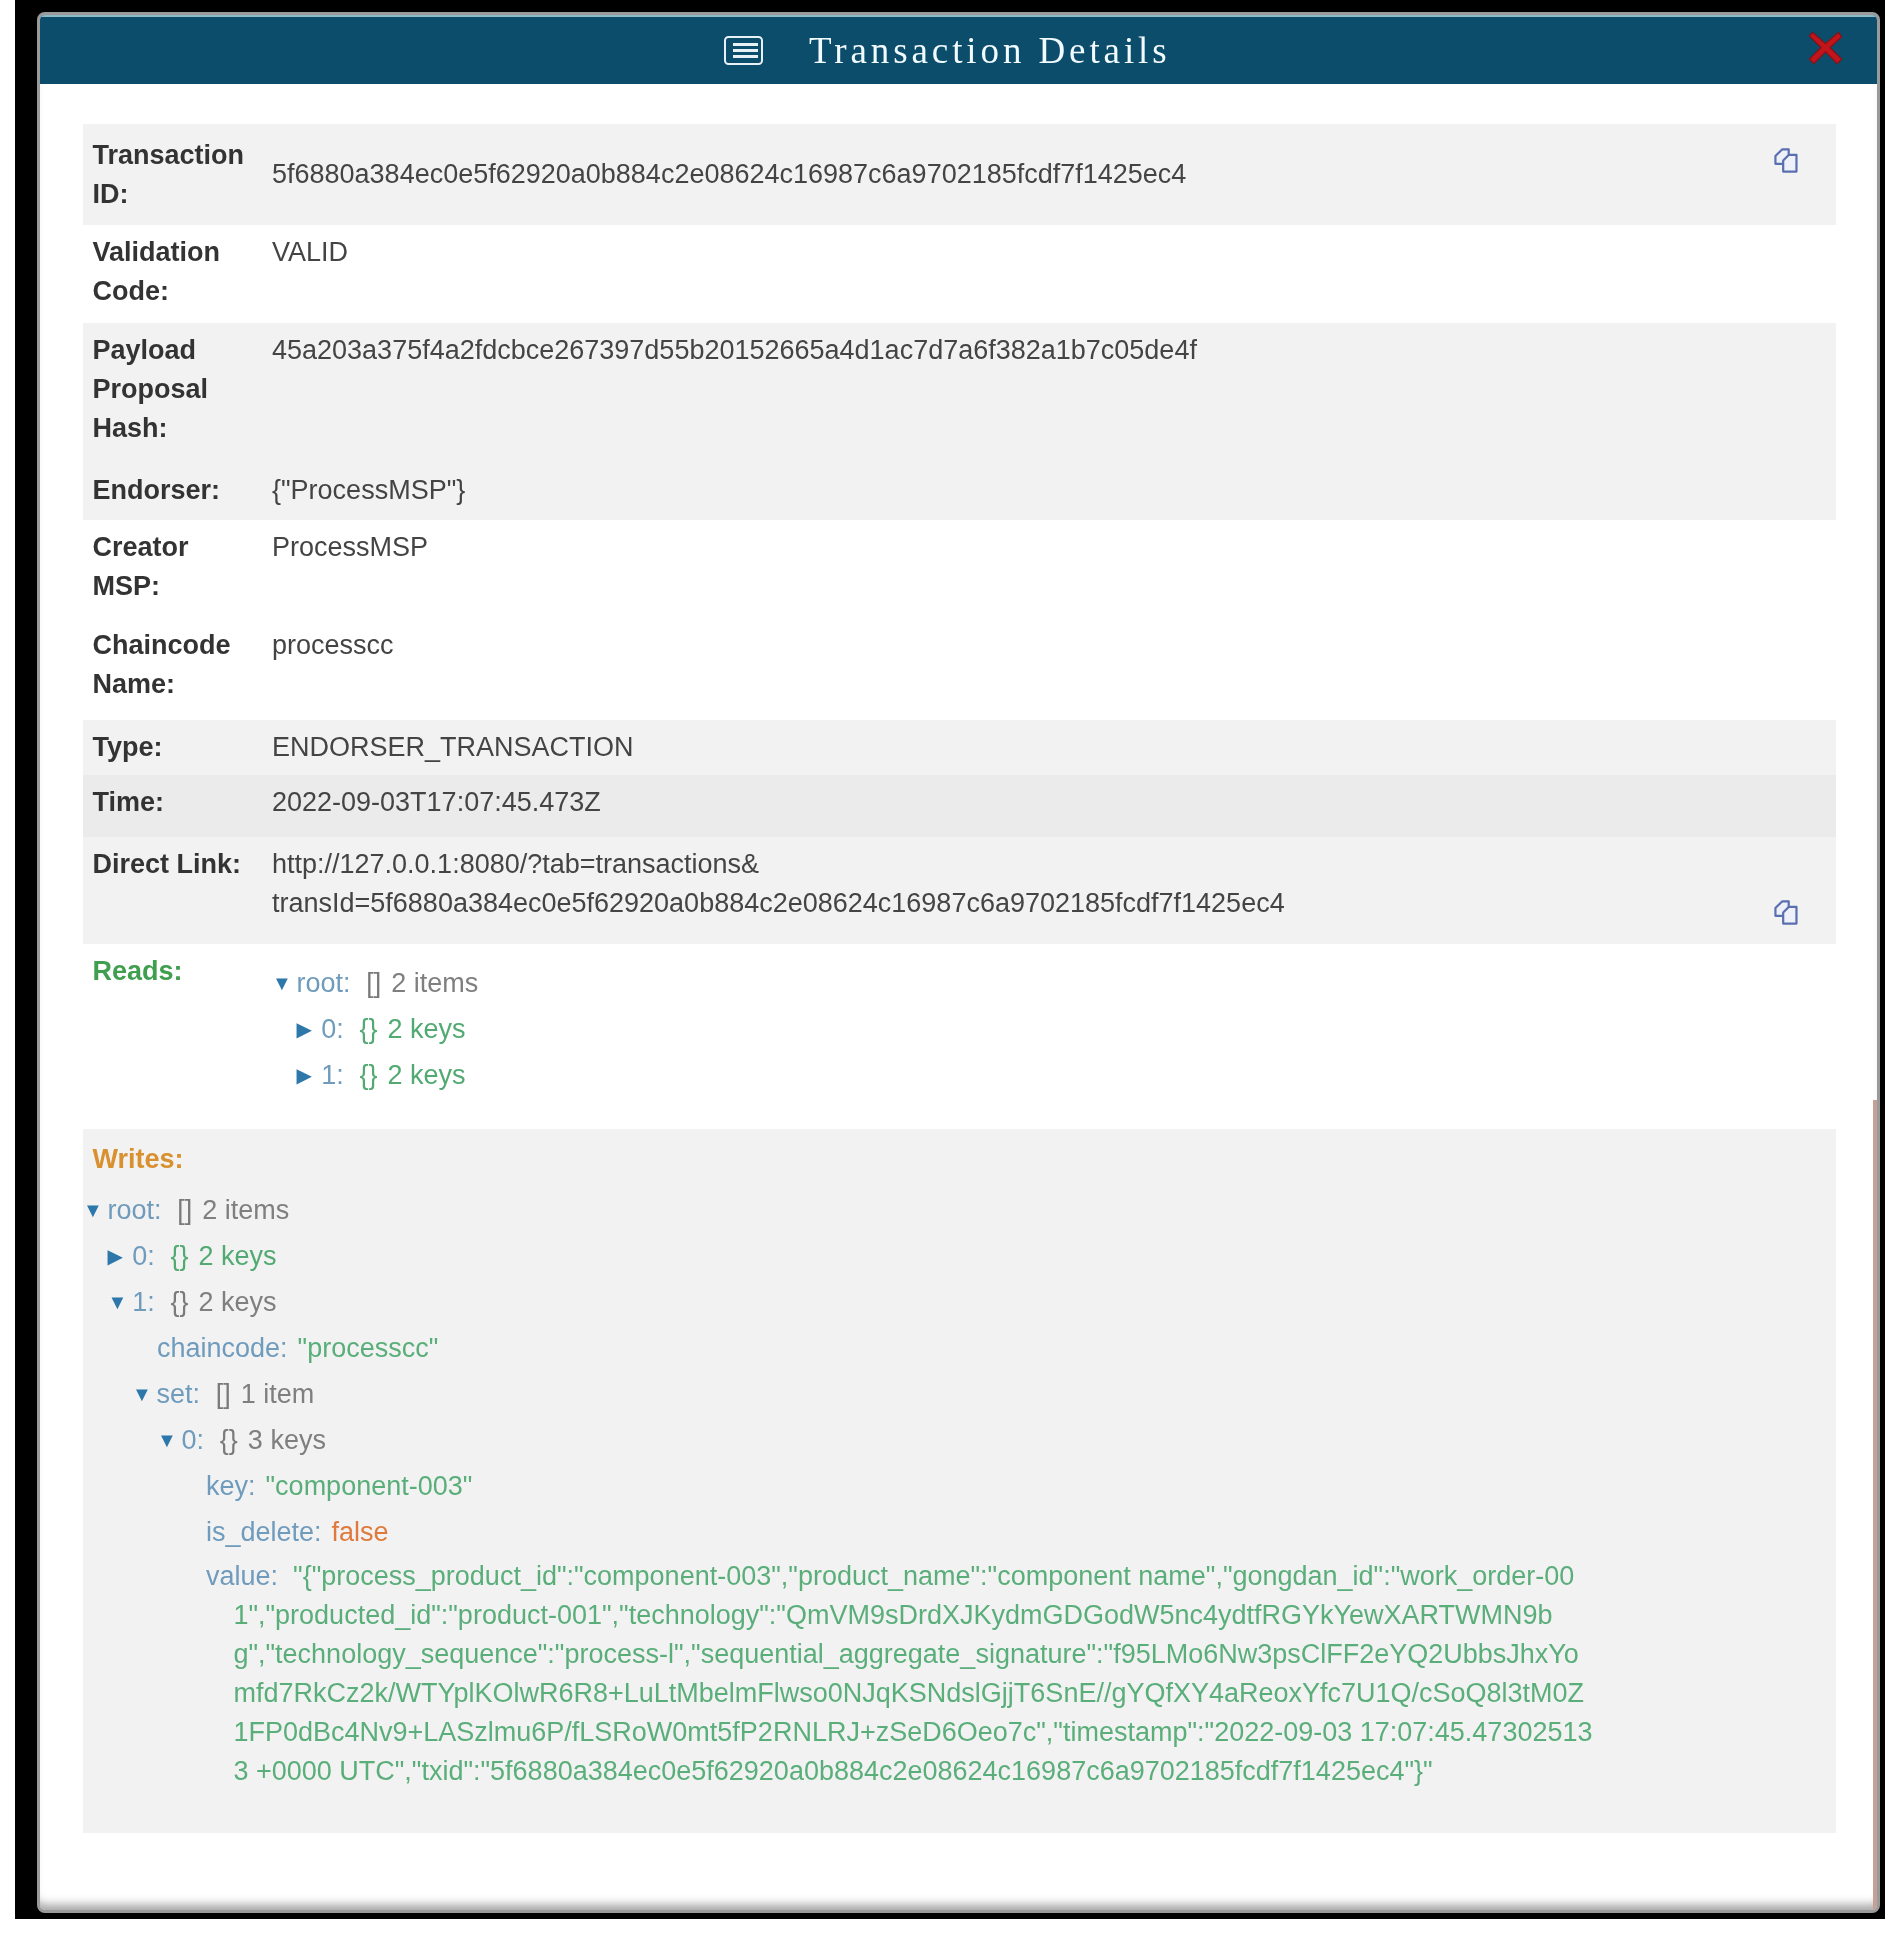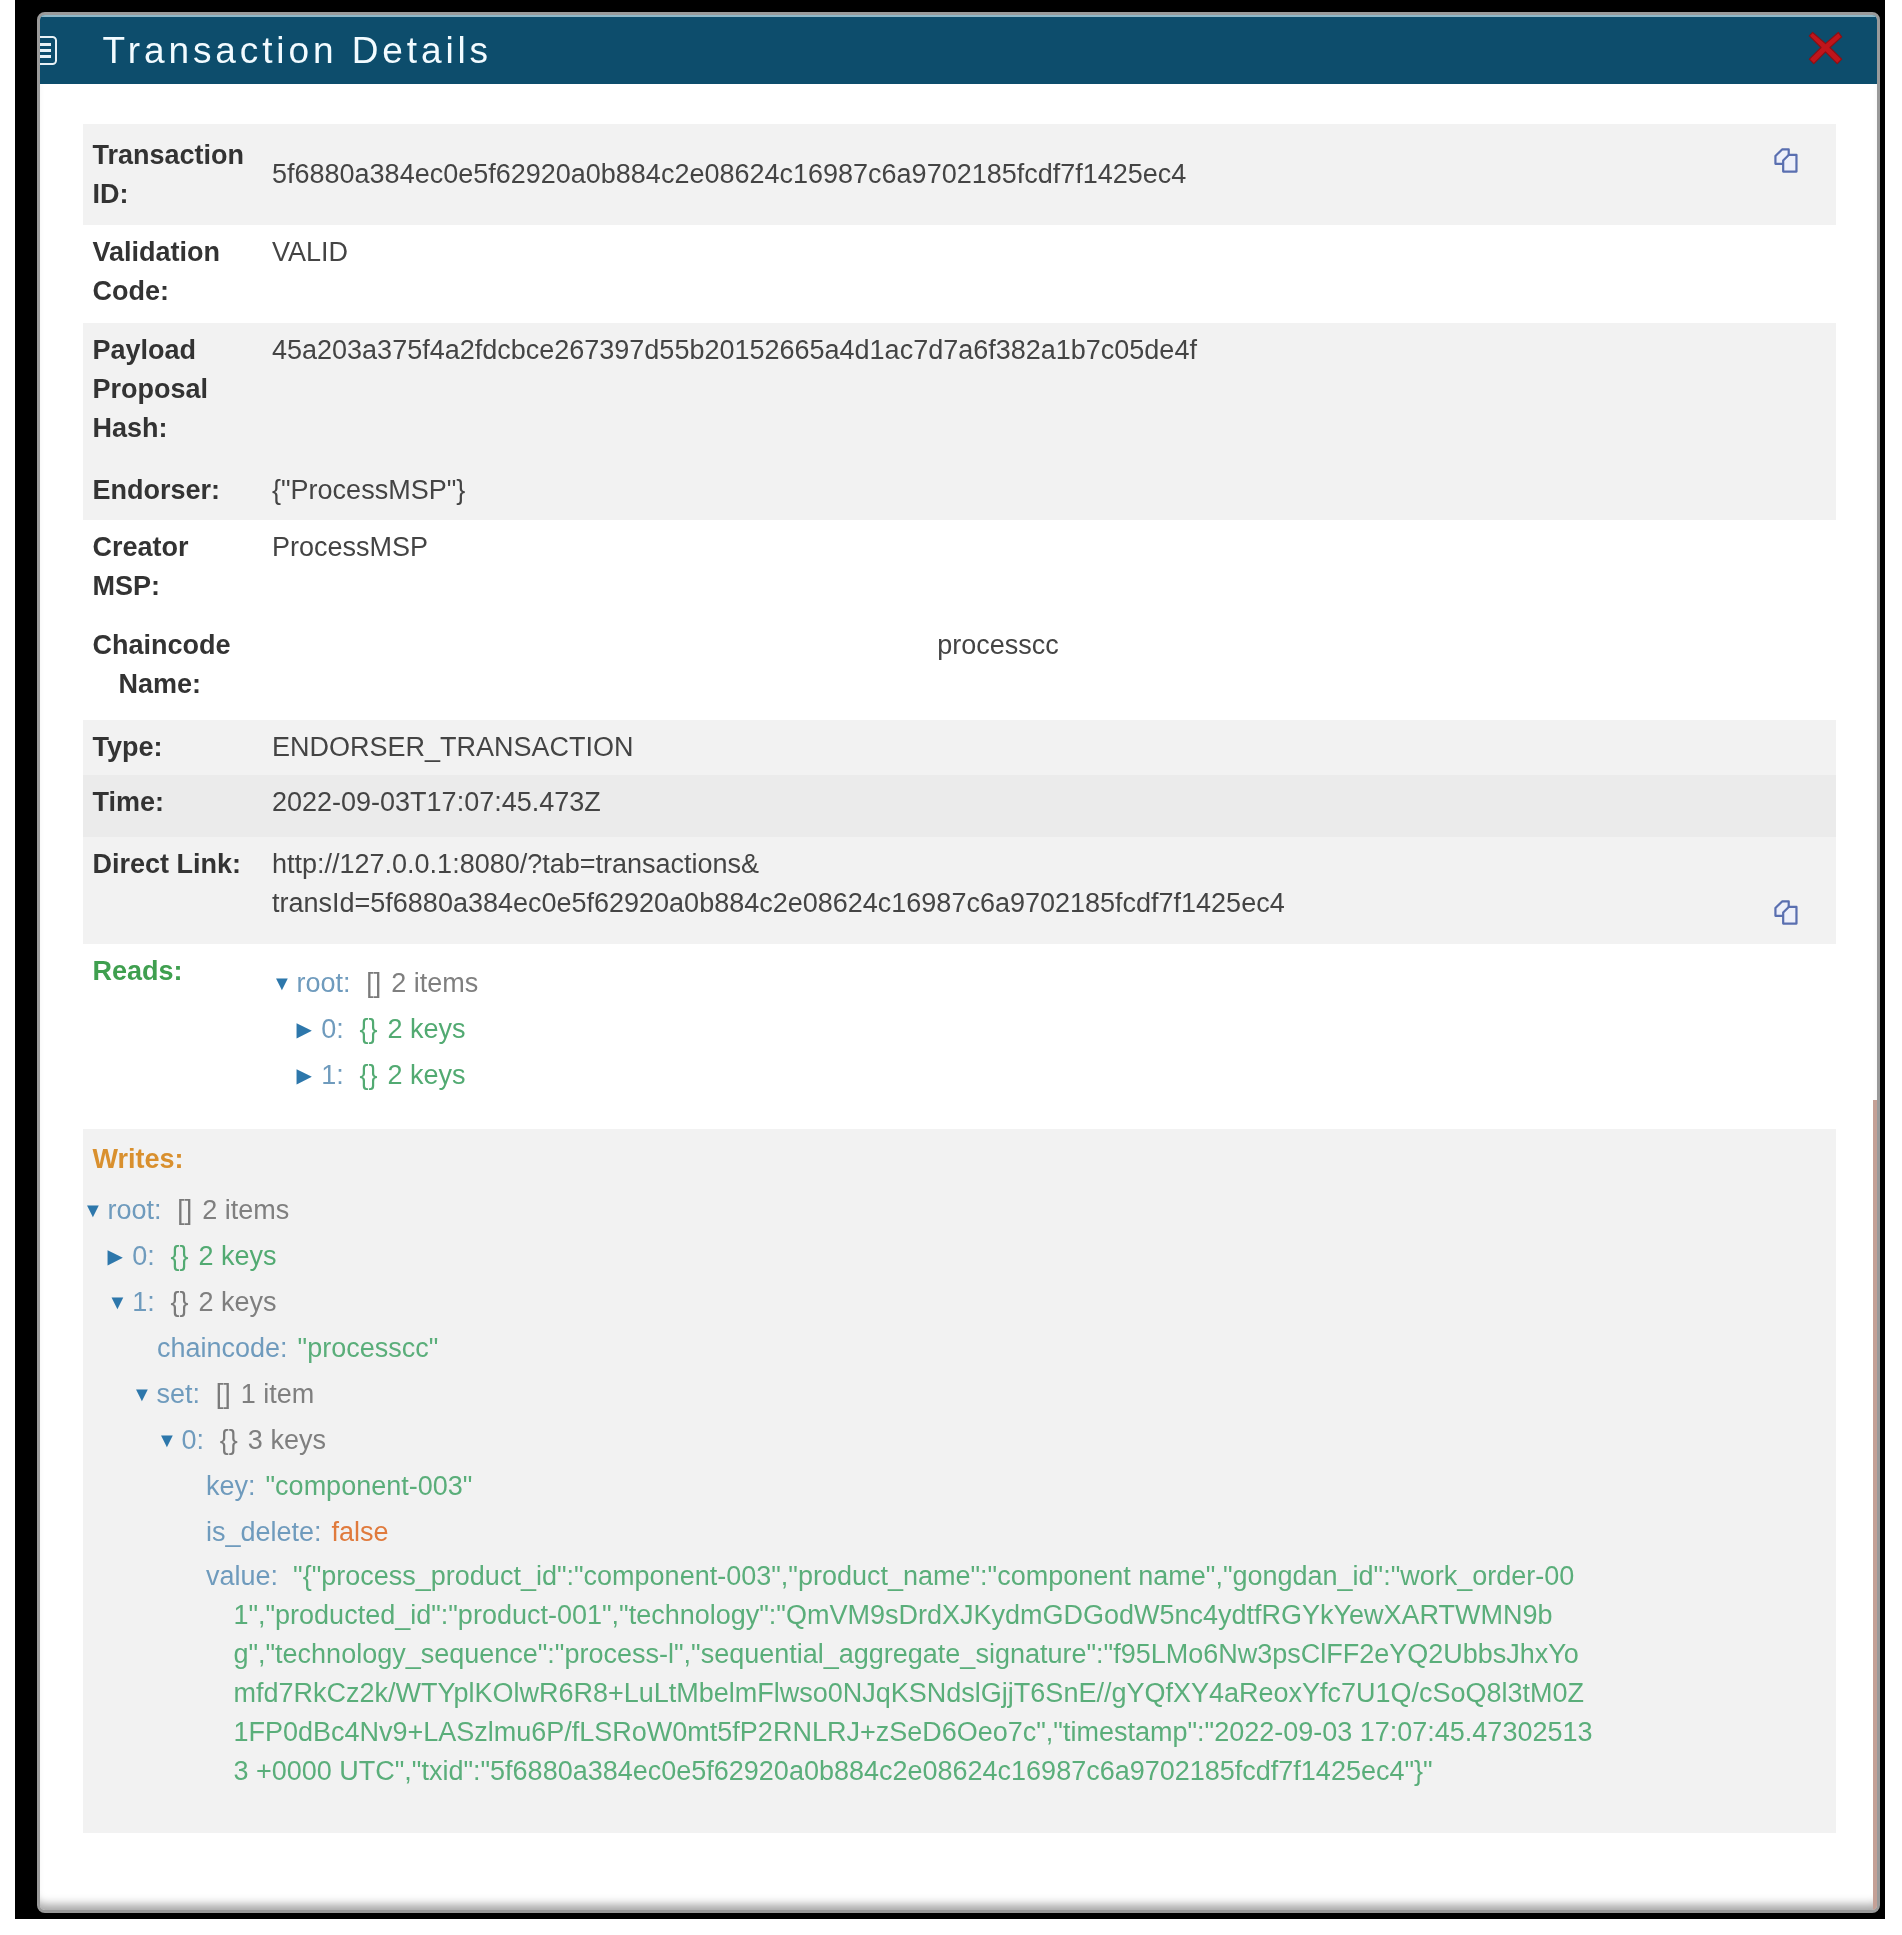--- a/index.html
+++ b/index.html
@@ -19,21 +19,21 @@
     overflow: hidden;
   }
   .modal-accent {
     position: absolute; right: 0; top: 1085px; width: 4.5px; height: 811px;
     background: #c4a096;
   }
   .modal-header {
     position: absolute; left: 0; top: 0; width: 100%; height: 69px;
     background: #0d4d6c;
     border-top: 2.2px solid #8fb8c8;
-    display: flex; align-items: center; 
+    display: flex; align-items: center; justify-content: center; font-family: Liberation Serif, serif;
   }
   .header-icon {
     width: 39px; height: 29px; margin-right: 46px; margin-left: -22.4px;
     border: 2.8px solid #e8f2f6; border-radius: 4.5px; position: relative;
     background: #0d4d6c;
   }
   .header-icon .ln {
     position: absolute; left: 3.4px; right: 3.4px; height: 2.8px; background: #e8f2f6;
   }
   .header-icon .dot {
@@ -140,21 +140,21 @@
     <div class="row shade" style="height:59px; padding-top:10px;">
       <div class="label">Endorser:</div>
       <div class="value">{"ProcessMSP"}</div>
     </div>
 
     <div class="row" style="height:98px;">
       <div class="label" style="width:189px; padding-right:78px;">Creator MSP:</div>
       <div class="value">ProcessMSP</div>
     </div>
 
-    <div class="row" style="height:102px;text-align:center;">
+    <div class="row" style="height:102px;">
       <div class="label" style="padding-right:45px;">Chaincode Name:</div>
       <div class="value">processcc</div>
     </div>
 
     <div class="row shade" style="height:55px;">
       <div class="label">Type:</div>
       <div class="value">ENDORSER_TRANSACTION</div>
     </div>
 
     <div class="row shade2" style="height:62px;">

